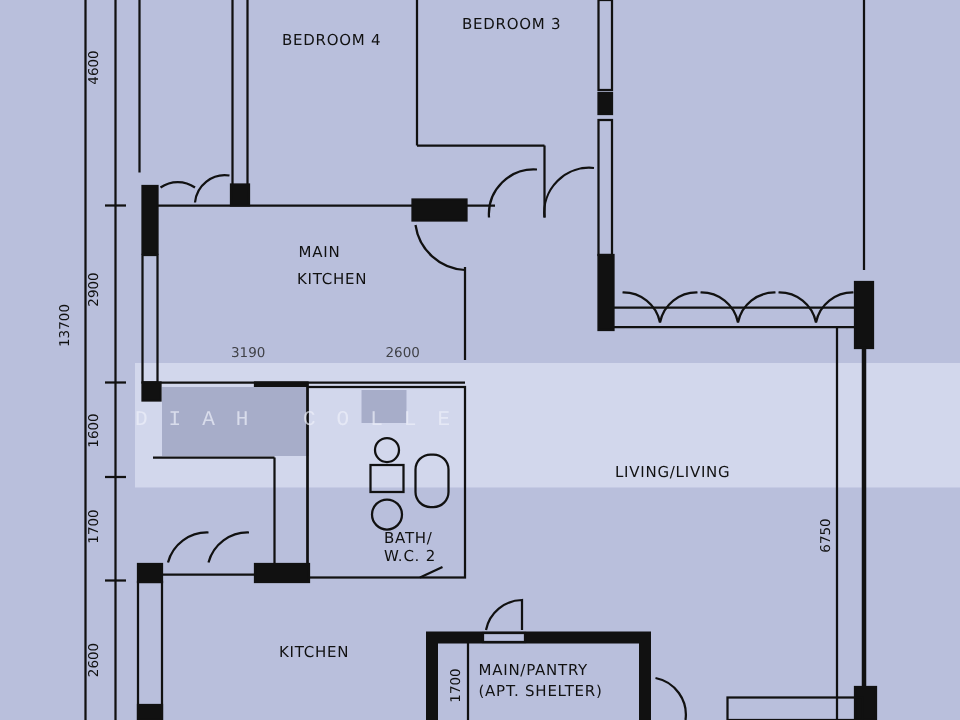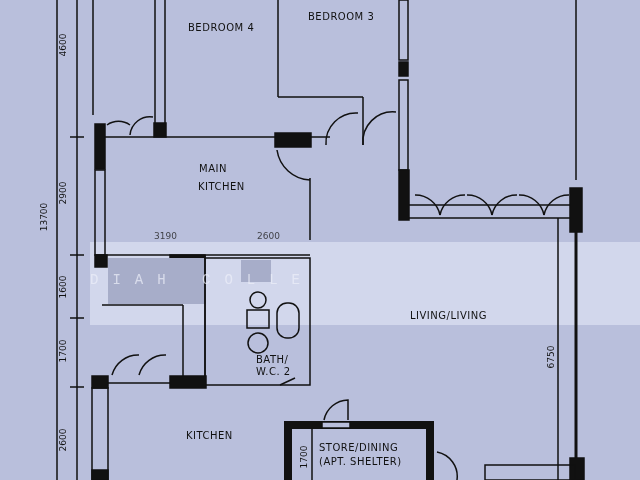--- a/index.html
+++ b/index.html
@@ -120,21 +120,21 @@
 <div class="wm">DIAH COLLE</div>
 
 <div class="lbl" style="left:188px;top:22px;">BEDROOM 4</div>
 <div class="lbl" style="left:308px;top:11px;">BEDROOM 3</div>
 <div class="lbl" style="left:198px;top:163px;width:30px;">MAIN</div>
 <div class="lbl" style="left:198px;top:181px;">KITCHEN</div>
 <div class="lbl" style="left:410px;top:310px;">LIVING/LIVING</div>
 <div class="lbl" style="left:256px;top:354px;">BATH/</div>
 <div class="lbl" style="left:256px;top:366px;">W.C. 2</div>
 <div class="lbl" style="left:186px;top:430px;">KITCHEN</div>
-<div class="lbl" style="left:319px;top:442px;">STORE/DINING</div>
+<div class="lbl" style="left:319px;top:442px;">MAIN/PANTRY</div>
 <div class="lbl" style="left:319px;top:456px;">(APT. SHELTER)</div>
 
 <div class="dim" style="left:52px;top:40px;">4600</div>
 <div class="dim" style="left:52px;top:188px;">2900</div>
 <div class="dim" style="left:30px;top:212px;">13700</div>
 <div class="dim" style="left:52px;top:282px;">1600</div>
 <div class="dim" style="left:52px;top:346px;">1700</div>
 <div class="dim" style="left:52px;top:435px;">2600</div>
 <div class="dim" style="left:540px;top:352px;">6750</div>
 <div class="dim" style="left:293px;top:452px;">1700</div>

